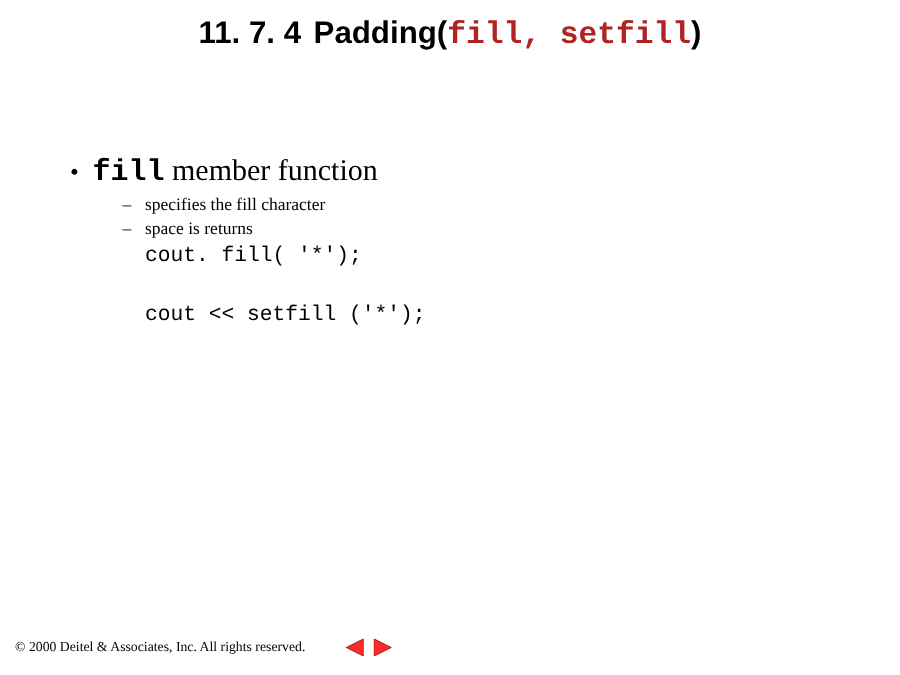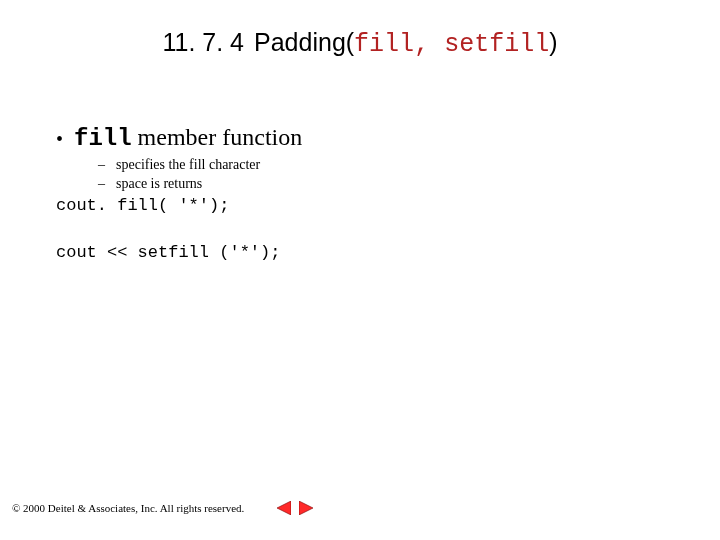--- a/index.html
+++ b/index.html
@@ -14,26 +14,26 @@
     overflow: hidden;
   }
   .slide {
     width: 720px;
     height: 540px;
     position: relative;
     box-sizing: border-box;
   }
   .title {
     position: absolute;
-    top: 28px;
+    top: 12px;
     left: 0;
     width: 720px;
     text-align: center;
     font-size: 25px;
-    font-weight: normal;
+    font-weight: bold;
     font-family: Arial, Helvetica, sans-serif;
     color: #000;
     white-space: pre;
   }
   .title .t-num { color: #000; }
   .title .t-word { color: #000; margin-left: 10px; }
   .title .t-code { font-family: "Courier New", Courier, monospace; color: #b22222; }
   .title .t-paren { color: #000; font-family: Arial, Helvetica, sans-serif; }
   .content {
     position: absolute;
@@ -64,26 +64,27 @@
   .bullet-l2 {
     margin-top: 0px;
   }
   .bullet-l2 .dash {
     display: inline-block;
     width: 18px;
   }
   .code-line {
     font-family: "Courier New", Courier, monospace;
     font-size: 17px;
+    margin-left: 60px;
     margin-top: 2px;
   }
   .spacer { height: 26px; }
   .footer {
     position: absolute;
-    bottom: 24px;
+    bottom: 14px;
     left: 12px;
     font-size: 11px;
     font-family: "Times New Roman", Times, serif;
     display: flex;
     align-items: center;
     gap: 12px;
   }
   .footer-text {
     white-space: nowrap;
   }

